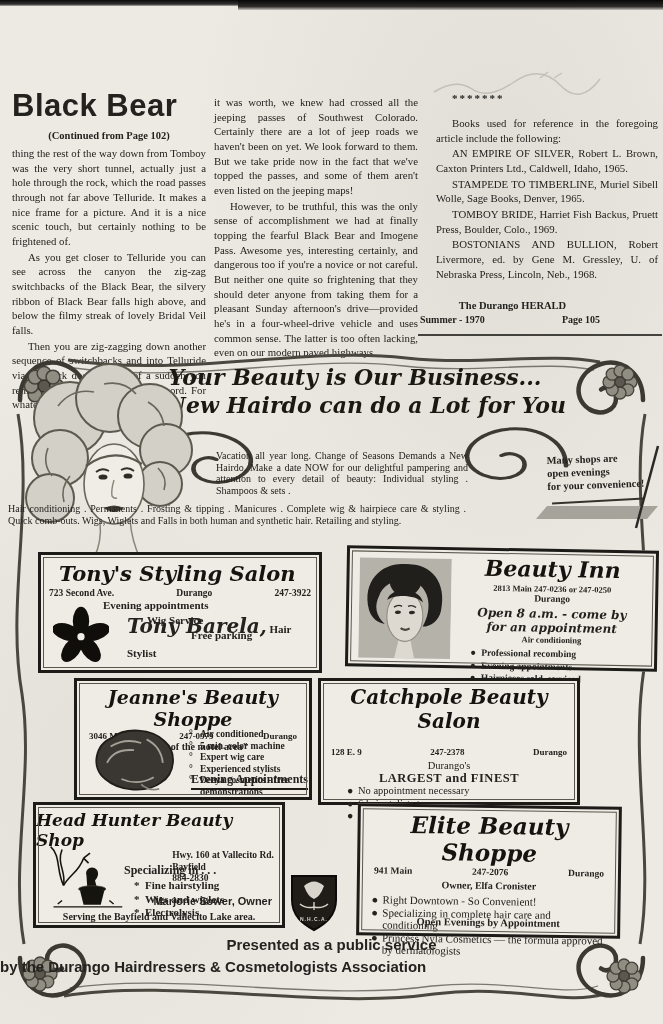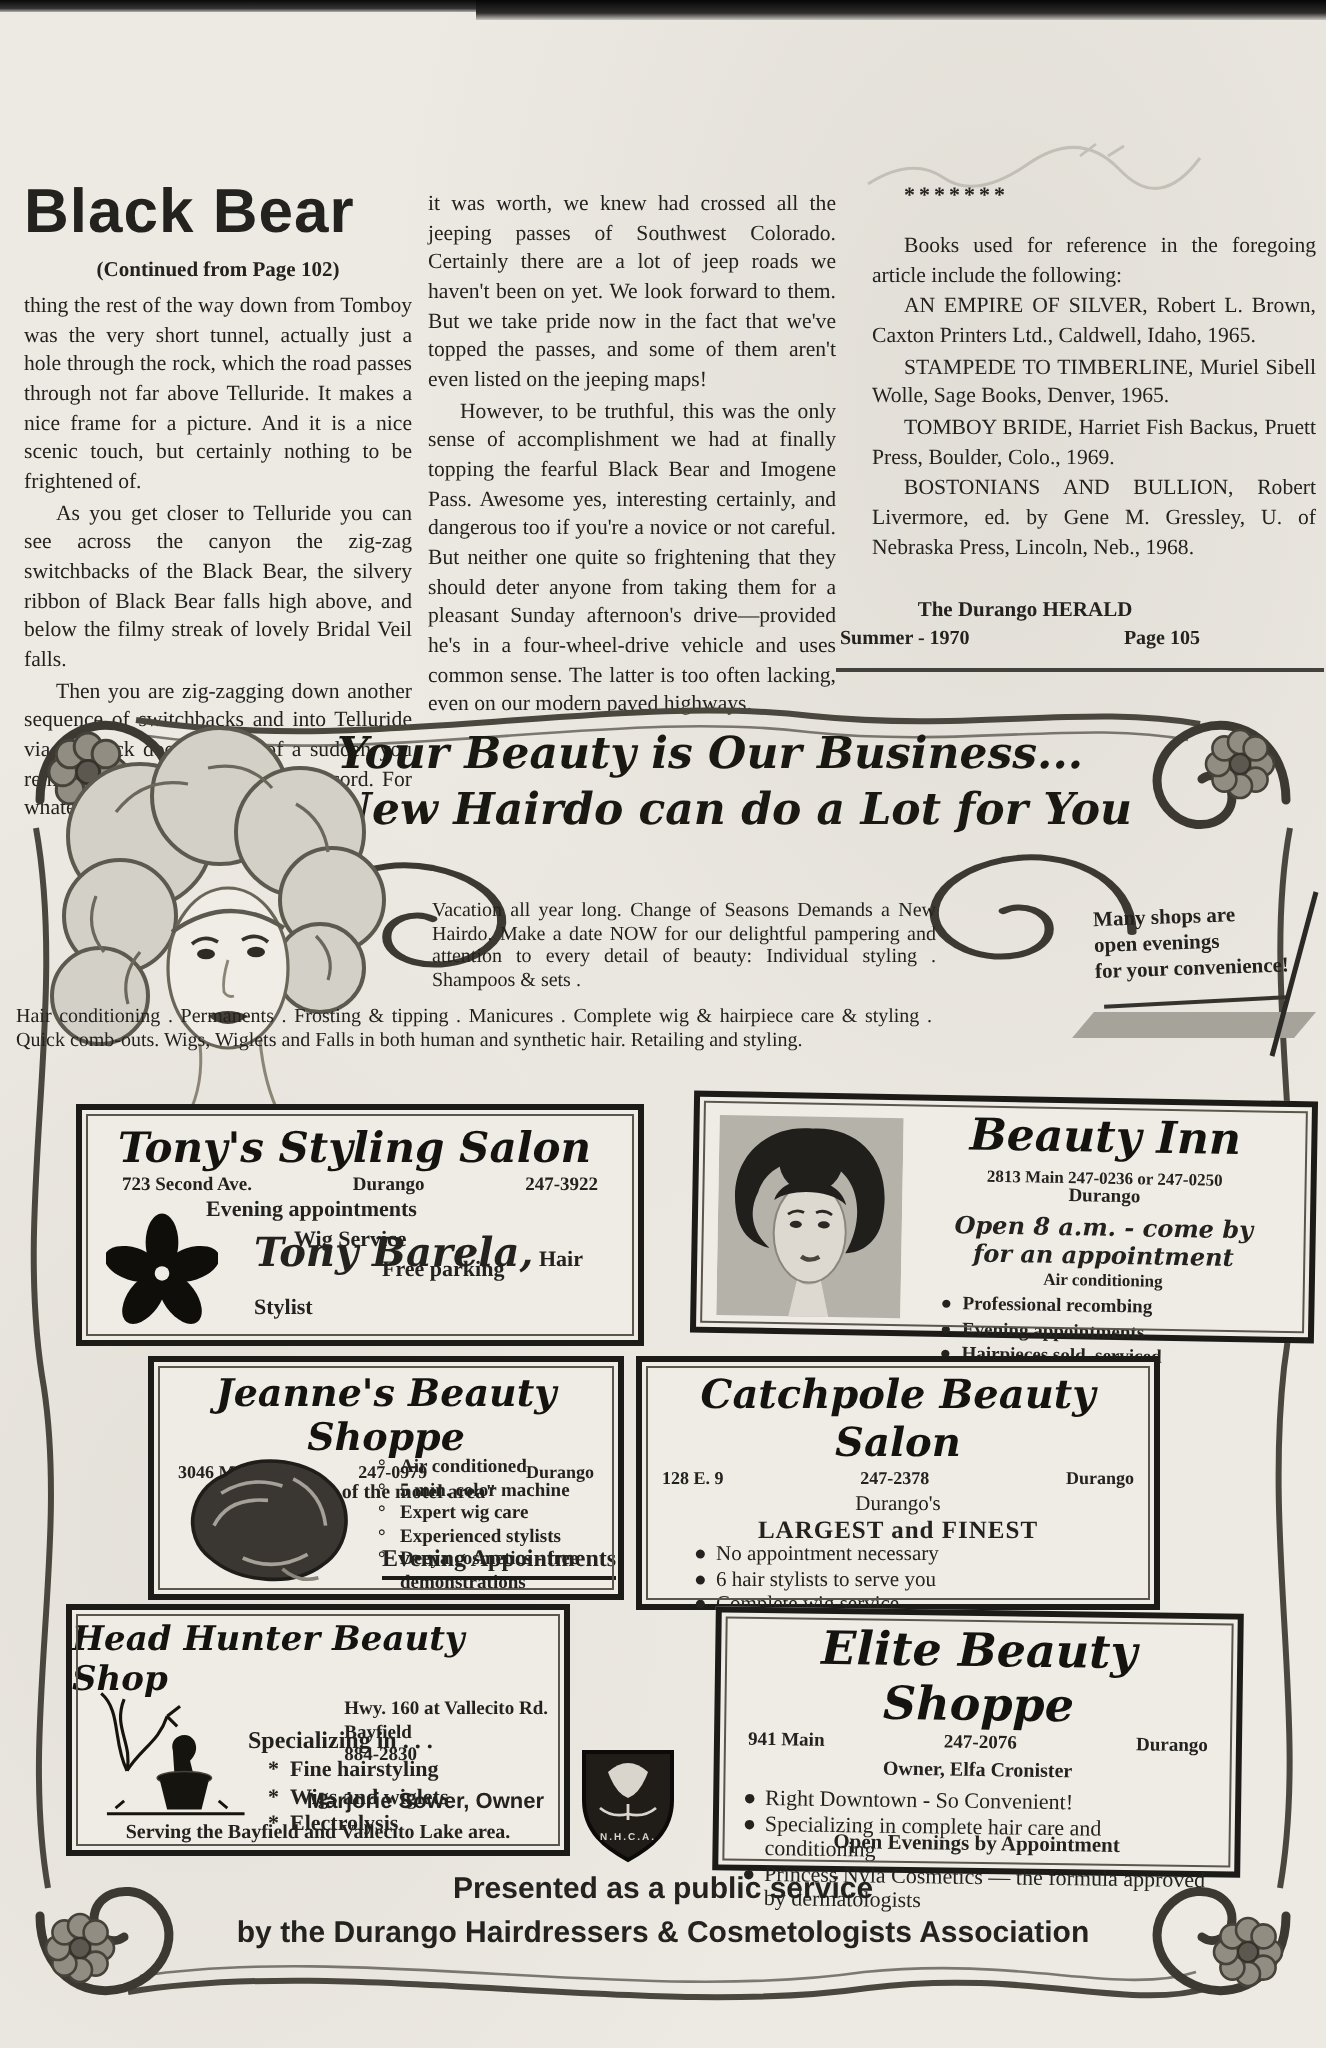--- a/index.html
+++ b/index.html
@@ -61,21 +61,21 @@
   .adbox { position:absolute; background:#efece5; border:3px solid #1d1b18; }
   .adbox::after { content:""; position:absolute; inset:2px; border:1px solid #5a564e; pointer-events:none; }
   .adtitle { font-family:"DejaVu Serif", serif; font-style:italic; font-weight:bold; color:#14130f; }
   .addr-row { display:flex; justify-content:space-between; font-weight:bold; }
   .b-row { position:relative; padding-left:11px; }
   .b-mark { position:absolute; left:0; top:0; }
 
   
   .tonys { left:38px; top:552px; width:284px; height:121px; }
   .tonys .adtitle { margin:6px 0 0 18px; font-size:21px; }
-  .tonys .addr-row { padding:0 20px; font-size:9.5px; margin-top:2px; }
+  .tonys .addr-row { padding:0 8px; font-size:9.5px; margin-top:2px; }
   .tonys .stair { font-weight:bold; font-size:11px; line-height:15px; }
   .tony-flower { position:absolute; left:12px; bottom:6px; }
   .tony-sig { position:absolute; left:86px; bottom:8px; font-family:"DejaVu Serif",serif;
     font-style:italic; font-weight:bold; font-size:20px; }
   .tony-sig .sig-suffix { font-family:"Liberation Serif",serif; font-style:normal; font-size:11px; }
 
   
   .binn { left:346px; top:548px; width:312px; height:121px; transform:rotate(1deg); }
   .binn-art { position:absolute; left:10px; top:8px; }
   .binn-right { position:absolute; left:106px; top:4px; right:6px; text-align:center; }
@@ -93,21 +93,21 @@
   .jeannes .tagline { text-align:center; font-weight:bold; font-size:10px; }
   .jeannes-art { position:absolute; left:8px; top:44px; }
   .jeannes .blist { position:absolute; left:112px; top:48px; width:118px;
     font-weight:bold; font-size:9.5px; line-height:11.5px; }
   .jeannes .evening { position:absolute; left:114px; bottom:7px; font-weight:bold; font-size:12px;
     border-bottom:2.5px solid #1d1b18; padding-bottom:1px; }
 
   
   .catchpole { left:318px; top:678px; width:262px; height:127px; }
   .catchpole .adtitle { text-align:center; font-size:20px; margin-top:4px; }
-  .catchpole .addr-row { padding:0 10px; font-size:9px; margin-top:1px;gap:32px; }
+  .catchpole .addr-row { padding:0 10px; font-size:9px; margin-top:14px;gap:32px; }
   .catchpole .cline { text-align:center; font-size:10.5px; line-height:12px; }
   .catchpole .big { font-weight:bold; font-size:12.5px; letter-spacing:.5px; }
   .catchpole .blist { margin:1px 0 0 26px; font-size:10.5px; line-height:12.5px; }
   .catchpole .feat { text-align:center; font-size:11px; margin-top:1px; }
 
   
   .hhunter { left:33px; top:802px; width:252px; height:126px; }
   .hhunter .adtitle { text-align:left; font-size:17px; margin-top:5px; }
   .hh-addr { position:absolute; right:8px; top:45px; text-align:left; font-weight:bold;
     font-size:9.5px; line-height:11.5px; }
@@ -125,21 +125,21 @@
   .elite .owner { text-align:center; font-weight:bold; font-size:10px; margin-top:3px; }
   .elite .blist { margin:4px 0 0 12px; font-size:11px; line-height:12.5px; width:236px; }
   .elite .efoot { position:absolute; left:0; right:0; bottom:6px; text-align:center; font-weight:bold; font-size:10.5px; }
 
   .shield { position:absolute; left:288px; top:872px; width:52px; height:62px; }
   .shield-letters { position:absolute; left:288px; top:916px; width:52px; text-align:center;
     color:#d9d5cc; font-size:5px; font-weight:bold; letter-spacing:1px; font-family:"Liberation Sans",sans-serif; }
 
   .adfoot1 { position:absolute; left:0; right:0; top:936px; text-align:center;
     font-family:"Liberation Sans",sans-serif; font-weight:bold; font-size:15px; }
-  .adfoot2 { position:absolute; left:0; right:0; top:958px; text-align:center;
+  .adfoot2 { position:absolute; left:0; right:0; top:958px; 
     font-family:"Liberation Sans",sans-serif; font-weight:bold; font-size:15px; }
 </style>
 </head>
 <body>
 
 <div class="page">
 
   <div class="scanbar"></div>
   <div class="scanbar2"></div>
 

